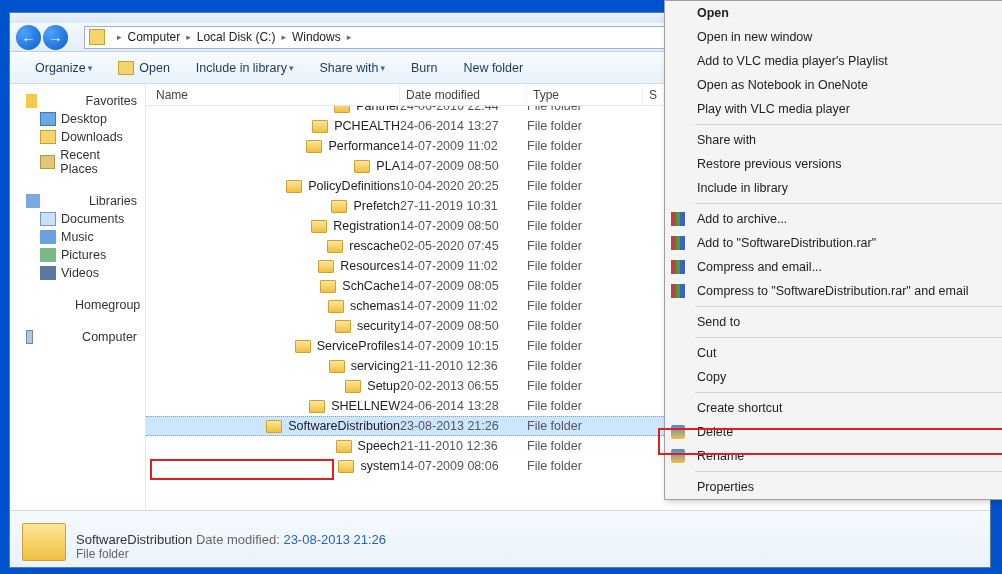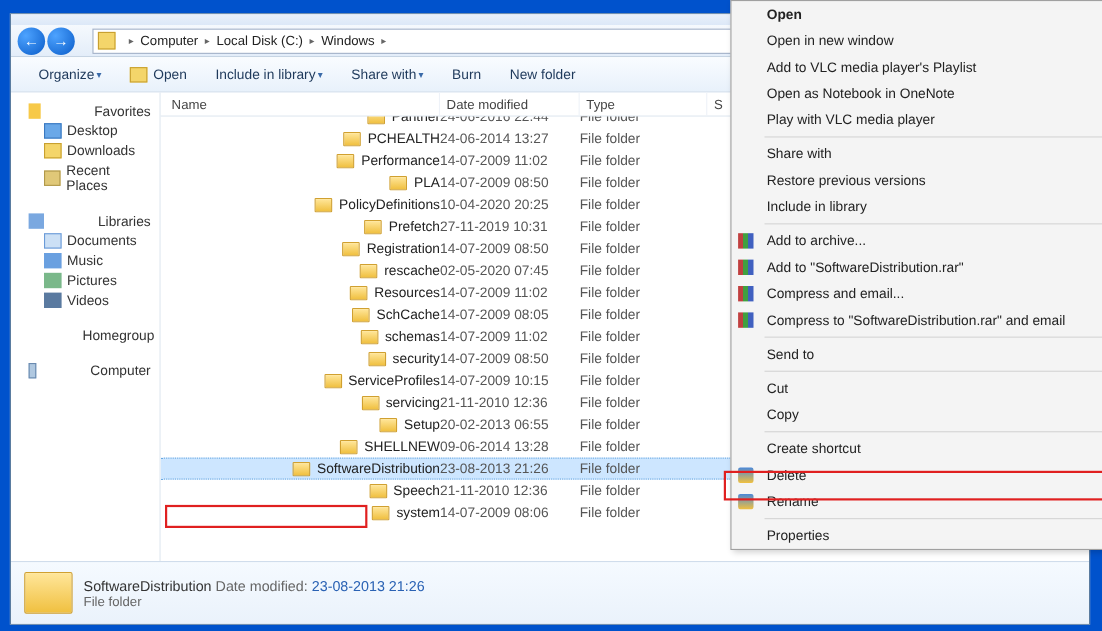--- a/index.html
+++ b/index.html
@@ -47,21 +47,21 @@
 .col-type { width: 116px; }
 .col-size { width: 50px; }
 .file-list { flex: 1; overflow: hidden; }
 .row { height: 20px; display: flex; align-items: center; font-size: 12.5px; color: #222; }
 .row.selected { background: #cde6ff; border: 1px dotted #6aa8e0; border-width:1px 0; }
 .red-box { position: absolute; border: 2px solid #e02020; pointer-events: none; }
 .cell-name { width: 254px; padding-left: 10px; display: flex; align-items: center; justify-content: flex-end; }
 .cell-date { width: 127px; color: #555; }
 .cell-type { width: 116px; color: #555; }
 .folder-icon { width: 16px; height: 13px; background: linear-gradient(#ffe69a,#f0c040); border: 1px solid #d0a030; margin-right: 6px; border-radius: 1px; }
-.details-pane { height: 57px; border-top: 1px solid #d0ddec; background: linear-gradient(#f5faff,#eaf2fb); display: flex; align-items: center; padding: 6px 12px; }
+.details-pane { height: 57px; border-top: 1px solid #d0ddec; background: linear-gradient(#f5faff,#eaf2fb); display: flex; align-items: flex-end; padding: 6px 12px; }
 .dp-icon { width: 44px; height: 38px; background: linear-gradient(#ffe69a,#f0c040); border: 1px solid #d0a030; margin-right: 10px; border-radius: 2px; }
 .dp-text { font-size: 12.5px; color: #333; }
 .dp-title { font-size: 13px; }
 .dp-sub { color: #666; font-size: 12px; }
 .dp-modlabel { color: #666; }
 .dp-modval { color: #2a62b4; }
 .context-menu { position: absolute; top: 0; left: 664px; width: 375px; background: #f4f4f4; border: 1px solid #a0a0a0; box-shadow: 2px 2px 6px rgba(0,0,0,0.2); font-size: 12.5px; }
 .cm-item { height: 24px; display: flex; align-items: center; padding: 0 10px 0 32px; color: #222; position: relative; cursor: pointer; }
 .cm-item.bold { font-weight: bold; }
 .cm-sep { height: 1px; background: #d4d4d4; margin: 3px 4px 3px 30px; }
@@ -295,21 +295,21 @@
                 <span>Setup</span>
               </div>
               <div class="cell-date">20-02-2013 06:55</div>
               <div class="cell-type">File folder</div>
             </div>
             <div class="row">
               <div class="cell-name">
                 <span class="folder-icon"></span>
                 <span>SHELLNEW</span>
               </div>
-              <div class="cell-date">09-06-2014 13:28</div>
+              <div class="cell-date">24-06-2014 13:28</div>
               <div class="cell-type">File folder</div>
             </div>
             <div class="row selected">
               <div class="cell-name">
                 <span class="folder-icon"></span>
                 <span>SoftwareDistribution</span>
               </div>
               <div class="cell-date">23-08-2013 21:26</div>
               <div class="cell-type">File folder</div>
             </div>

